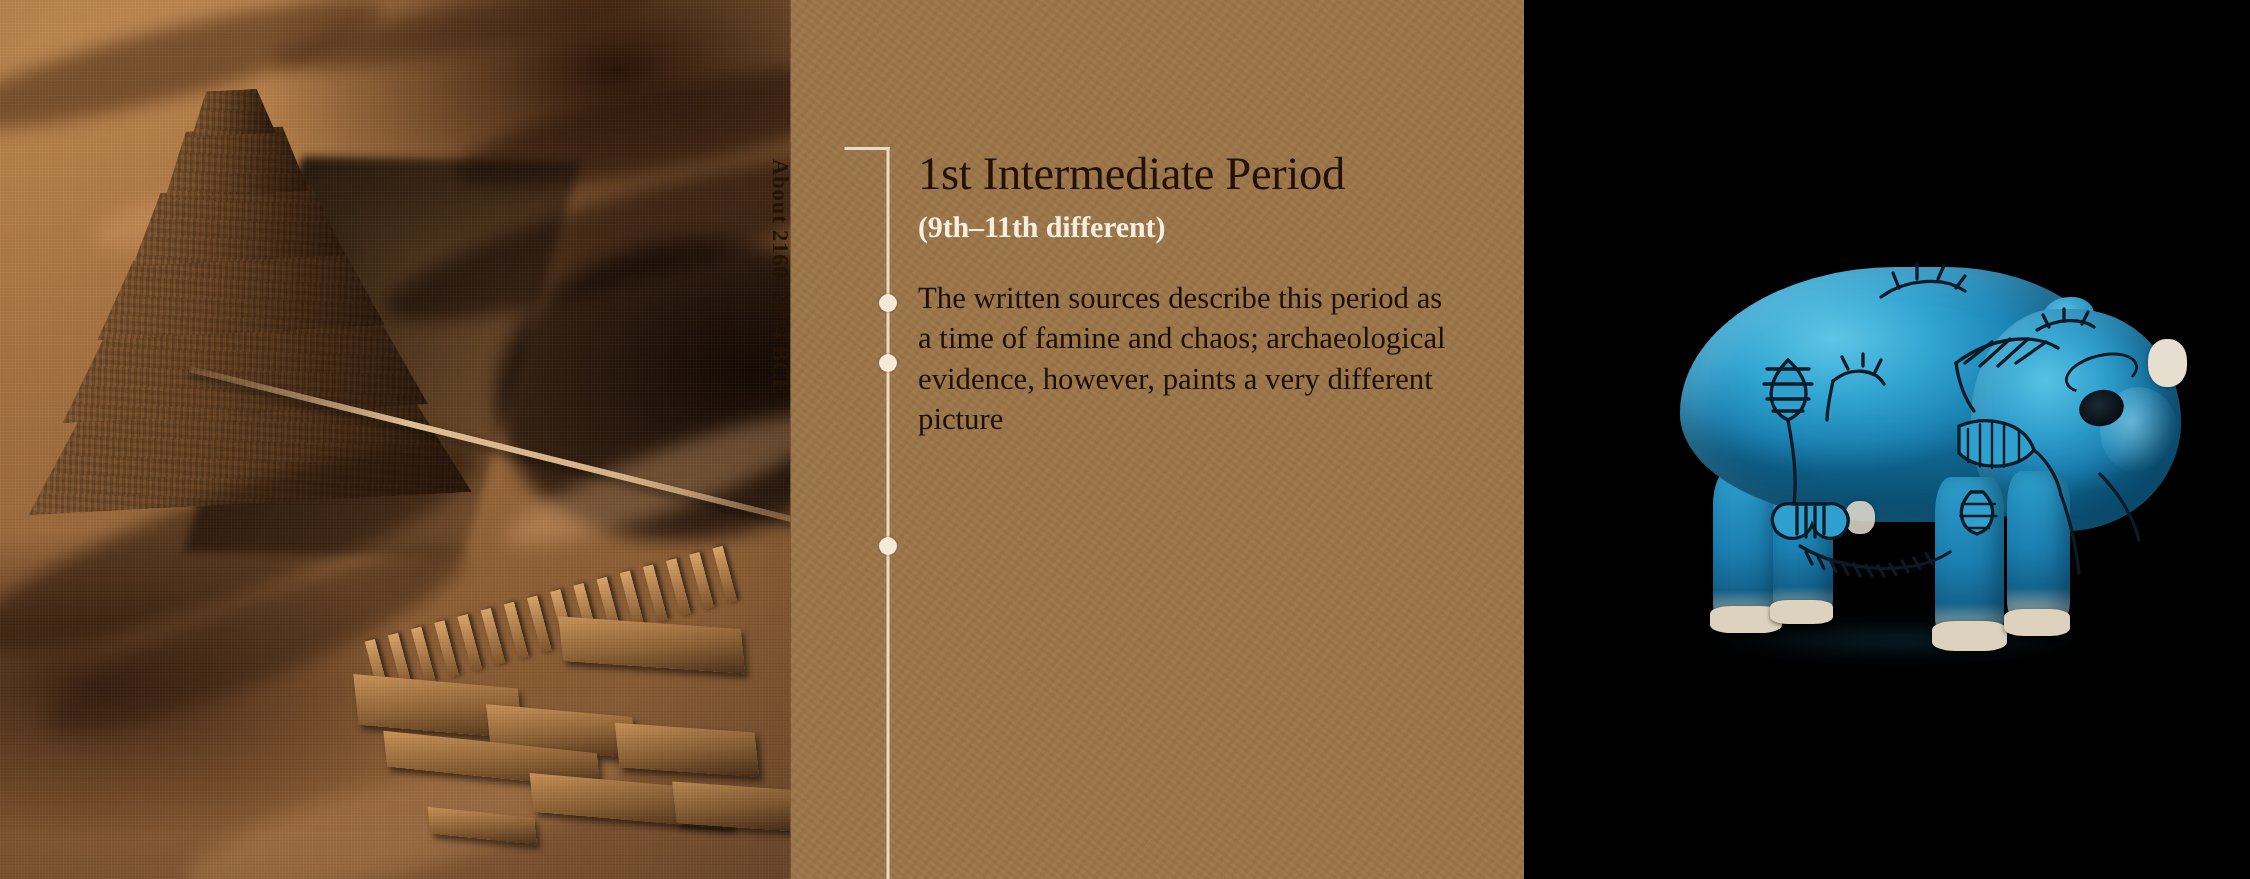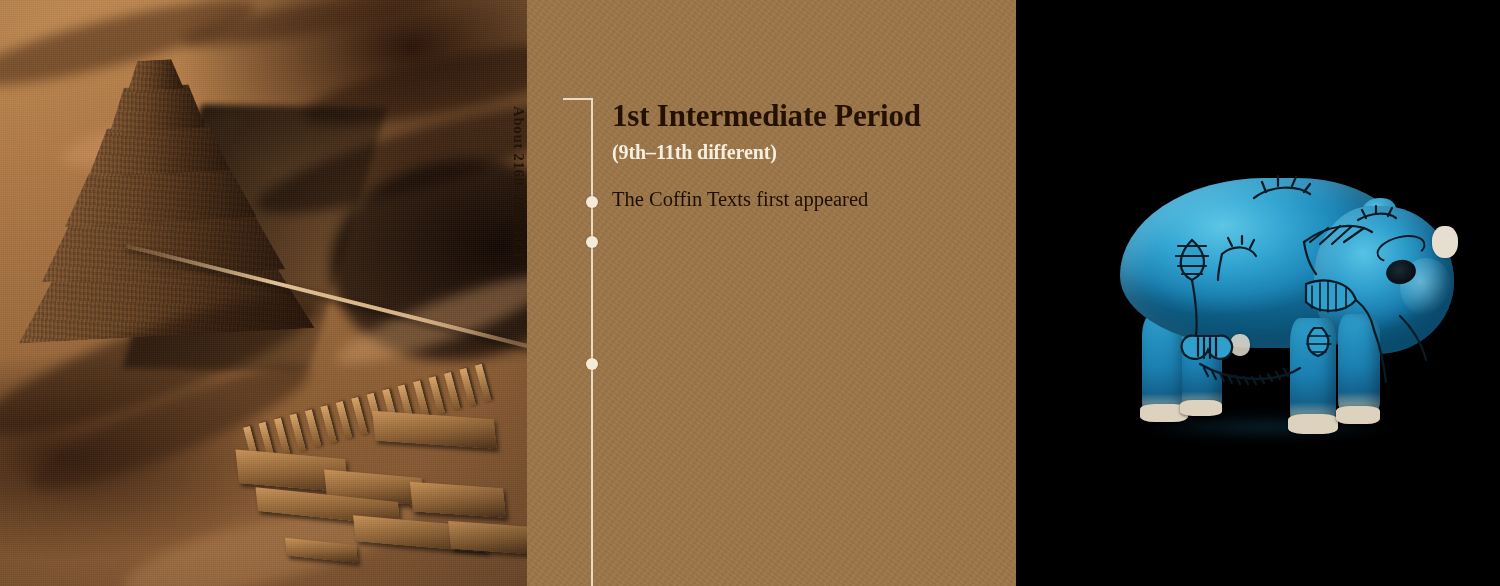--- a/index.html
+++ b/index.html
@@ -171,21 +171,21 @@
   .content {
     position: absolute;
     left: 85px;
     top: 0;
     width: 370px;
   }
   .title {
     position: absolute;
     left: 0; top: 100px;
     font-size: 31px;
-    font-weight: 700;
+    font-weight: 400;
     color: #241103;
     letter-spacing: -.2px;
     line-height: 1.05;
     white-space: nowrap;
   }
   .subtitle {
     position: absolute;
     left: 0; top: 141px;
     font-size: 20px;
     font-weight: 700;
@@ -395,21 +395,21 @@
 
     <div class="date-vert">
       <span class="dv-inner">About 2160–2034 BCE</span>
     </div>
 
     <div class="content">
       <div class="title">1st Intermediate Period</div>
       <div class="subtitle">(9th–11th different)</div>
 
       <div class="bullets">
-        <p class="bullet-text">The Coffin Texts first appeared</p>
+        <p class="bullet-text">The written sources describe this period as a time of famine and chaos; archaeological evidence, however, paints a very different picture</p>
       </div>
     </div>
   </div>
 
   <div class="photo-right">
     <div class="hippo">
 
       <div class="h-shadow"></div>
 
       <div class="h-leg leg-bl"></div>

